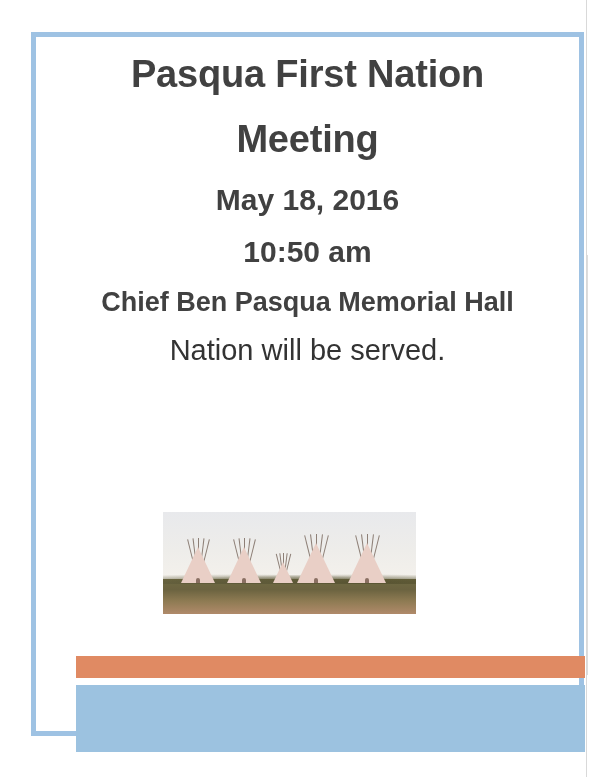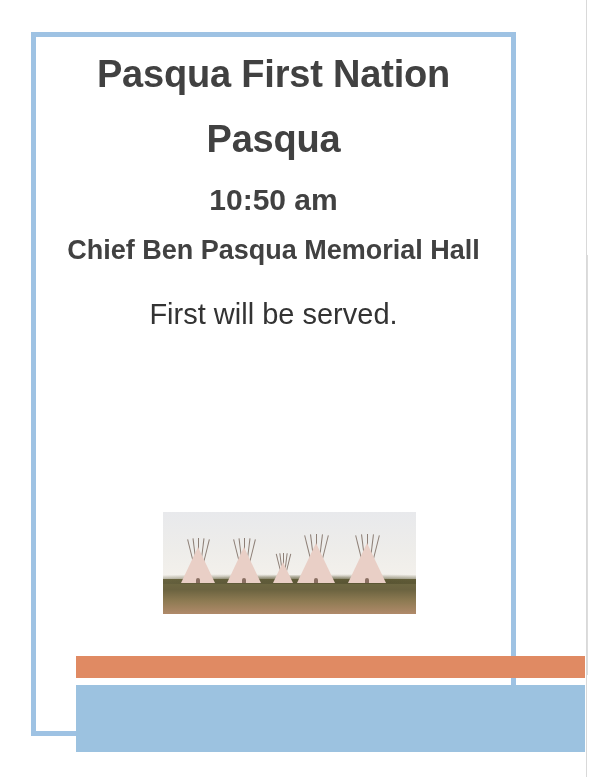--- a/index.html
+++ b/index.html
@@ -42,21 +42,21 @@
     height: 420px;
     background: #cfcfcf;
     opacity: .7;
   }
 
   
   #poster-frame {
     position: absolute;
     left: 31px;
     top: 32px;
-    width: 485px;
+    width: 553px;
     height: 704px;
     border: 5px solid #9ec2e3;
     box-sizing: border-box;
     background: #ffffff;
   }
   #poster-frame-inner {
     position: absolute;
     left: 0; top: 0; right: 0; bottom: 0;
     border: 2px solid #ffffff;
     box-sizing: border-box;
@@ -82,21 +82,21 @@
     margin-bottom: 27px;
   }
   .line.subtitle {
     font-size: 30px;
     font-weight: bold;
     margin-bottom: 22px;
   }
   .line.venue {
     font-size: 27px;
     font-weight: bold;
-    margin-bottom: 36px;
+    margin-bottom: 20px;
   }
   .line.note {
     font-size: 29px;
     font-weight: normal;
     color: #333333;
   }
 
   
   #photo {
     position: absolute;
@@ -185,24 +185,25 @@
 <div id="scan-page">
 
   <div id="scan-seam"></div>
   <div id="scan-seam-2"></div>
 
   <div id="poster-frame">
     <div id="poster-frame-inner"></div>
 
     <div id="poster-text">
       <div class="line title">Pasqua First Nation</div>
-      <div class="line title">Pasqua</div>
+      <div class="line title">Meeting</div>
+      <div class="line subtitle">May 18, 2016</div>
       <div class="line subtitle">10:50 am</div>
       <div class="line venue">Chief Ben Pasqua Memorial Hall</div>
-      <div class="line note">First will be served.</div>
+      <div class="line note">Nation will be served.</div>
     </div>
 
     <div id="bar-orange"></div>
     <div id="bar-blue"></div>
   </div>
 
   <div id="photo">
     <div id="photo-sky"></div>
     <div id="photo-ground"></div>
   <div class="teepee" style="left: 18px; width: 34px; height: 36px;">

